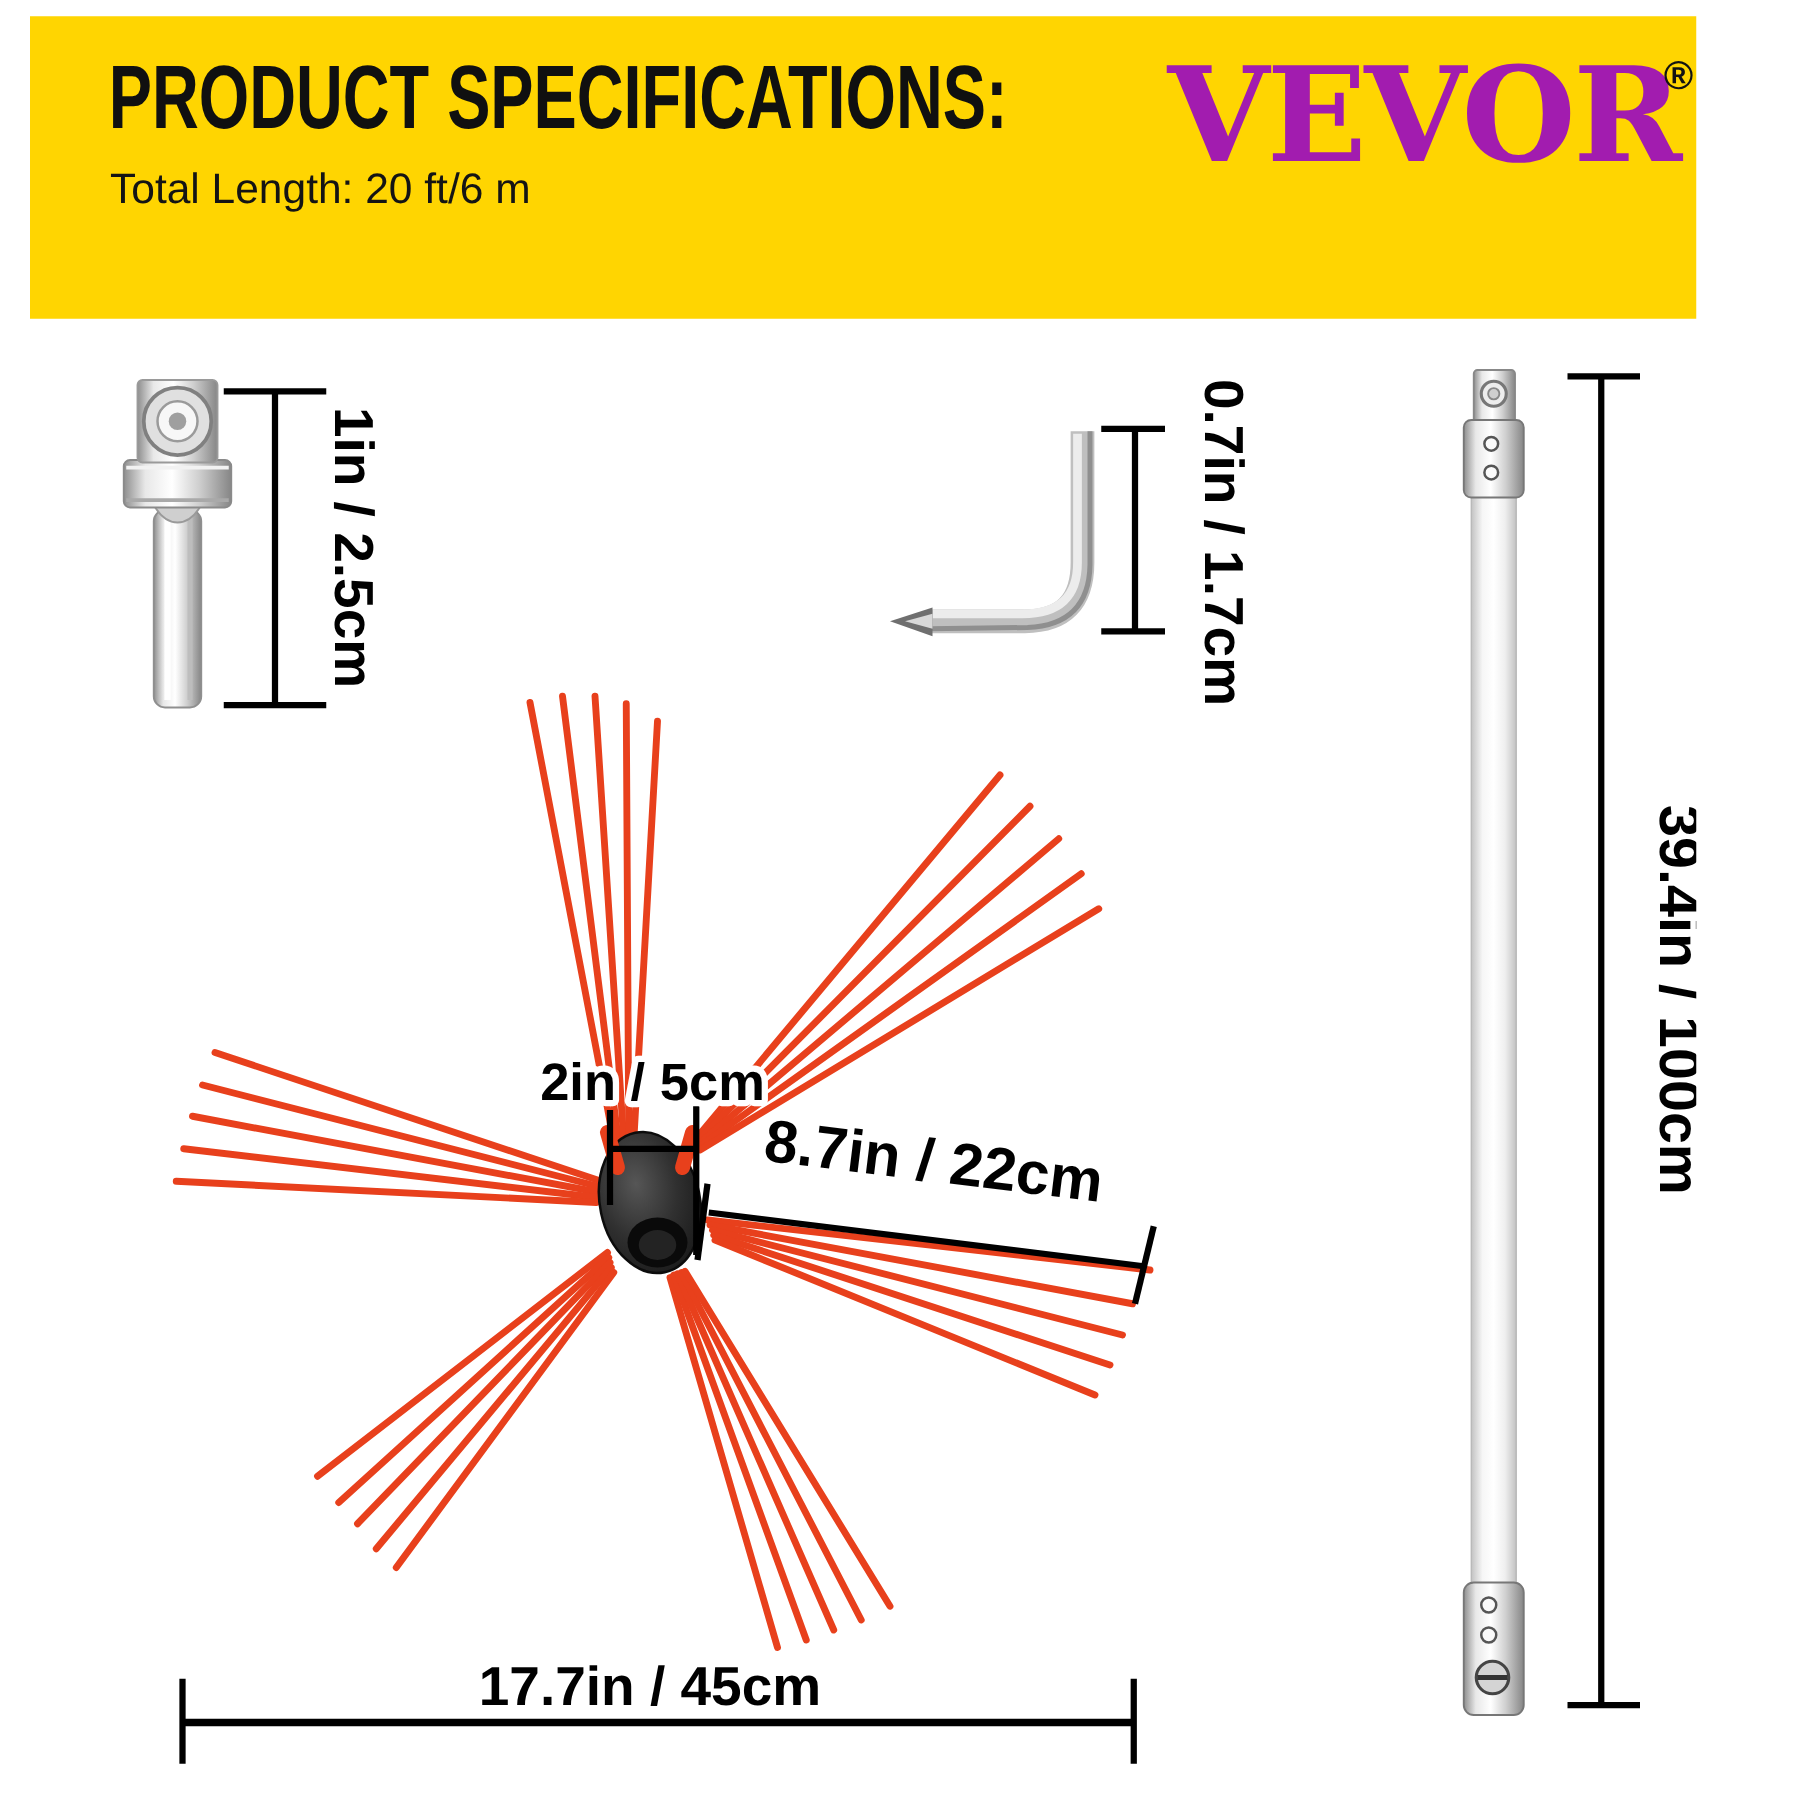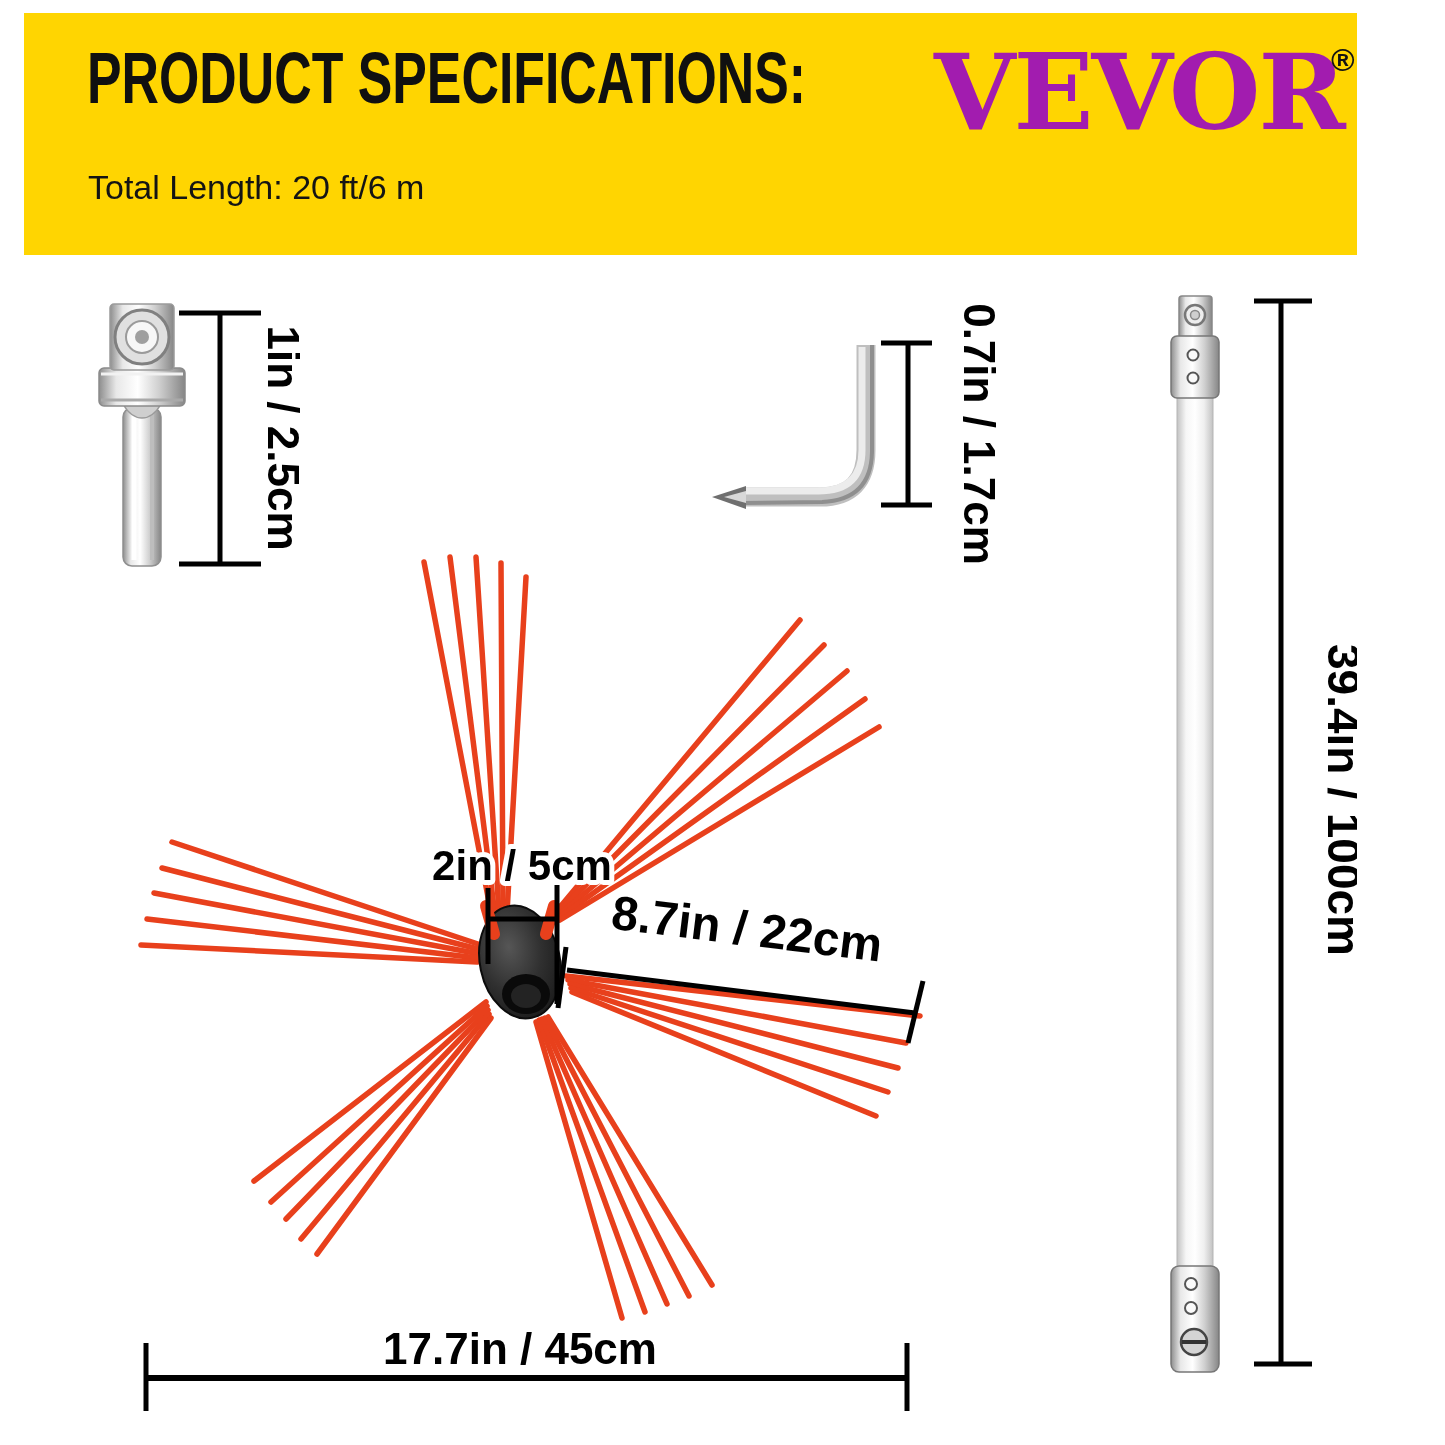--- a/index.html
+++ b/index.html
@@ -1,21 +1,21 @@
 <!DOCTYPE html>
 <html style="--header_band: #FFD501; --bristle: #E8401C; --dimension: #000000;"><head>
 <meta charset="utf-8">
 <style>
   html,body{margin:0;padding:0;background:#ffffff;}
   #page{position:relative;width:1357px;height:1445px;background:#fff;overflow:hidden;
         font-family:"Liberation Sans",sans-serif;color:#111;}
   #band{position:absolute;left:24px;top:13px;width:1401px;height:242px;background:var(--header_band,#FFD501);}
   #title{position:absolute;left:87px;top:42px;font-size:72px;font-weight:bold;color:#101010;
          transform:scaleX(0.72);transform-origin:left top;letter-spacing:0px;white-space:nowrap;line-height:1;}
-  .spec{position:absolute;left:88px;font-size:34px;color:#141414;line-height:1;white-space:nowrap;margin-top:36px;}
+  .spec{position:absolute;left:88px;font-size:34px;color:#141414;line-height:1;white-space:nowrap;}
   #spec1{top:134px;}
   #spec2{top:173px;}
   #brand{position:absolute;left:934px;top:40px;font-family:"DejaVu Serif",serif;font-weight:bold;
          font-size:105px;line-height:1;letter-spacing:-2px;color:#a21caf;white-space:nowrap;}
   #regmark{position:absolute;left:1331px;top:44px;font-size:32px;font-weight:bold;color:#131313;line-height:1;}
   svg{position:absolute;left:0;top:0;}
   .bristle{stroke:var(--bristle,#E8401C);stroke-width:5.5;stroke-linecap:round;fill:none;}
   .stub{stroke:var(--bristle,#E8401C);stroke-width:12;stroke-linecap:round;fill:none;}
   .dimline{stroke:var(--dimension,#000);stroke-width:5;fill:none;}
   .dimline-thick{stroke:var(--dimension,#000);stroke-width:6;fill:none;}

